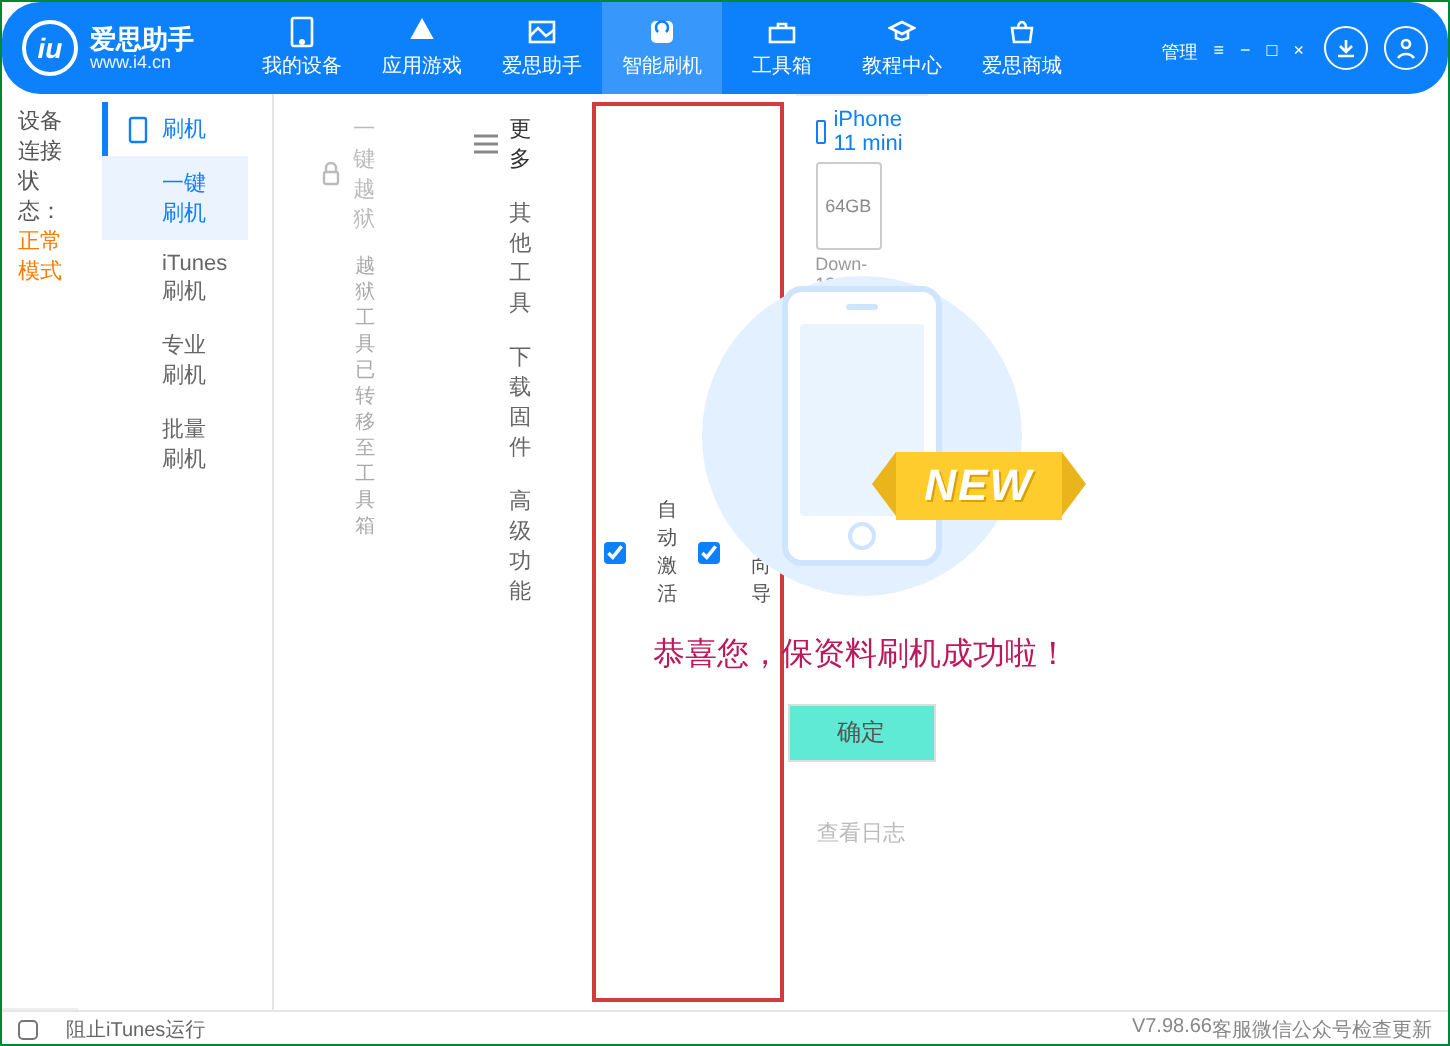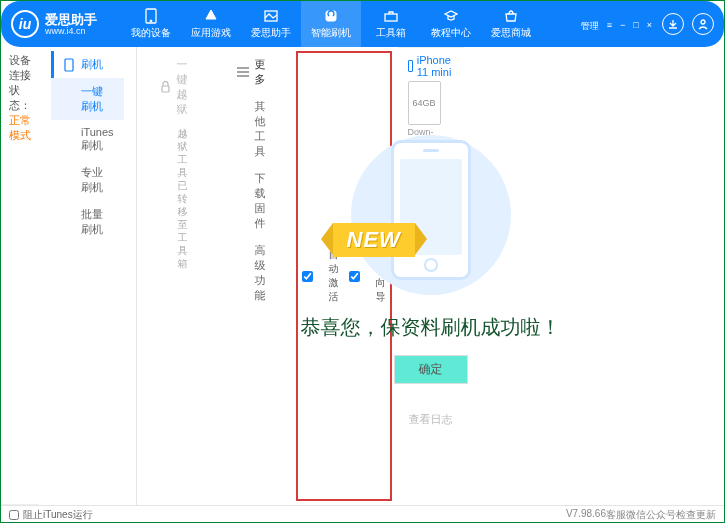--- a/index.html
+++ b/index.html
@@ -40,30 +40,30 @@
 .device-phone-icon { width: 8px; height: 12px; border: 1px solid #0d80fb; border-radius: 1px; }
 .device-storage { display: inline-block; border: 1px solid #ccc; border-radius: 2px; padding: 16px 4px; font-size: 9px; color: #888; margin-top: 3px; }
 .device-sub { font-size: 9px; color: #999; margin-top: 2px; }
 .main { flex: 1; display: flex; flex-direction: column; align-items: center; justify-content: center; position: relative; }
 .illus { width: 220px; height: 180px; position: relative; margin-bottom: 8px; }
 .ill-circle { position: absolute; width: 160px; height: 160px; background: #e3f0ff; border-radius: 50%; left: 30px; top: 10px; }
 .ill-phone { position: absolute; width: 80px; height: 140px; background: #fff; border: 3px solid #cfe5ff; border-radius: 10px; left: 70px; top: 15px; }
 .ill-phone::before { content: ""; position: absolute; width: 16px; height: 3px; background: #cfe5ff; border-radius: 2px; top: 6px; left: 50%; transform: translateX(-50%); }
 .ill-phone::after { content: ""; position: absolute; width: 10px; height: 10px; border: 2px solid #cfe5ff; border-radius: 50%; bottom: 5px; left: 50%; transform: translateX(-50%); }
 .ill-screen { position: absolute; top: 16px; left: 6px; right: 6px; bottom: 22px; background: #eaf4ff; border-radius: 2px; }
-.ribbon { position: absolute; left: 12px; right: 10px; top: 95px; height: 40px; display: flex; align-items: center; justify-content: flex-start; }
+.ribbon { position: absolute; left: 12px; right: 10px; top: 95px; height: 40px; display: flex; align-items: center; justify-content: flex-end; }
 .ribbon-body { background: #ffcc2e; padding: 4px 14px; font-weight: 900; font-style: italic; font-size: 22px; color: #fff; letter-spacing: 1px; text-shadow: 1px 1px 0 #d8a205; position: relative; }
 .ribbon-body::before, .ribbon-body::after { content: ""; position: absolute; width: 0; height: 0; top: 0; border-top: 16px solid transparent; border-bottom: 16px solid transparent; }
 .ribbon-body::before { left: -12px; border-right: 12px solid #e9b41c; }
 .ribbon-body::after { right: -12px; border-left: 12px solid #e9b41c; }
-.msg { font-size: 20px; color: #14532d; margin-top: 1px; }
+.msg { font-size: 16px; color: #be185d; margin-top: 1px; }
 .confirm-btn { margin-top: 14px; border: 1px solid #ddd; background: #5eead4; padding: 5px 24px; font-size: 12px; color: #555; cursor: pointer; }
 .log-link { margin-top: 28px; font-size: 11px; color: #bbb; cursor: pointer; }
 .footer { height: 19px; border-top: 1px solid #e5e5e5; display: flex; align-items: center; font-size: 10px; color: #666; padding: 0 8px; }
-.footer-left { display: flex; align-items: center; gap: 4px; flex: 1; }
+.footer-left { display: flex; align-items: center; gap: 14px; flex: 1; }
 .footer-left input { width: 10px; height: 10px; }
 .footer-right { display: flex; gap: 0; color: #888; }
 .footer-right span { cursor: pointer; }
 </style>
 </head>
 <body>
 
 <div class="titlebar">
   <div class="logo-area">
     <div class="logo-circle">iu</div>

